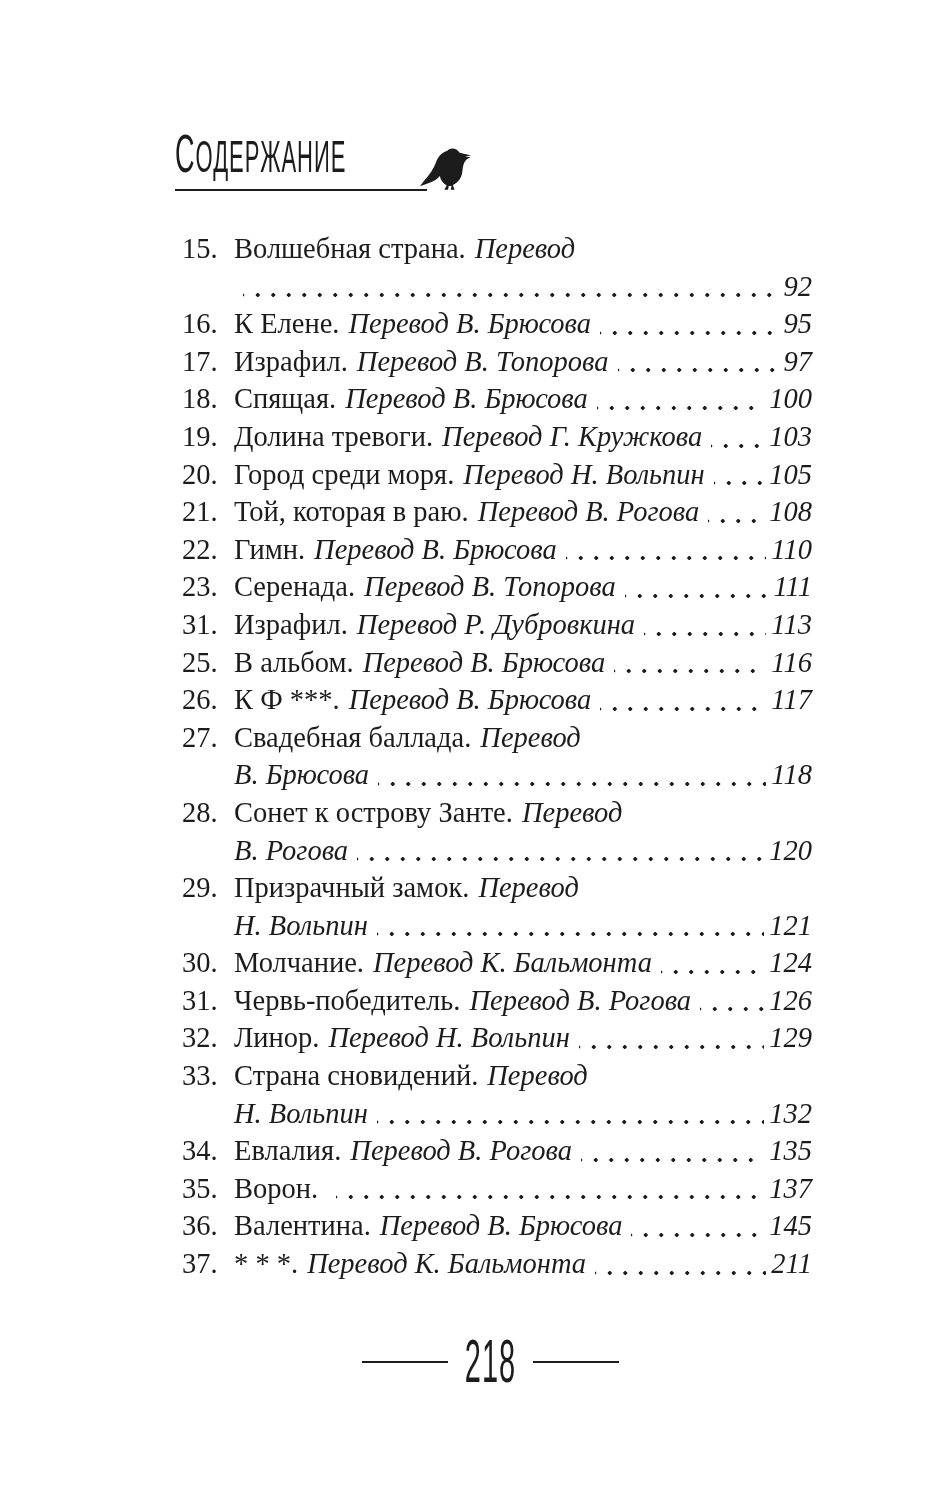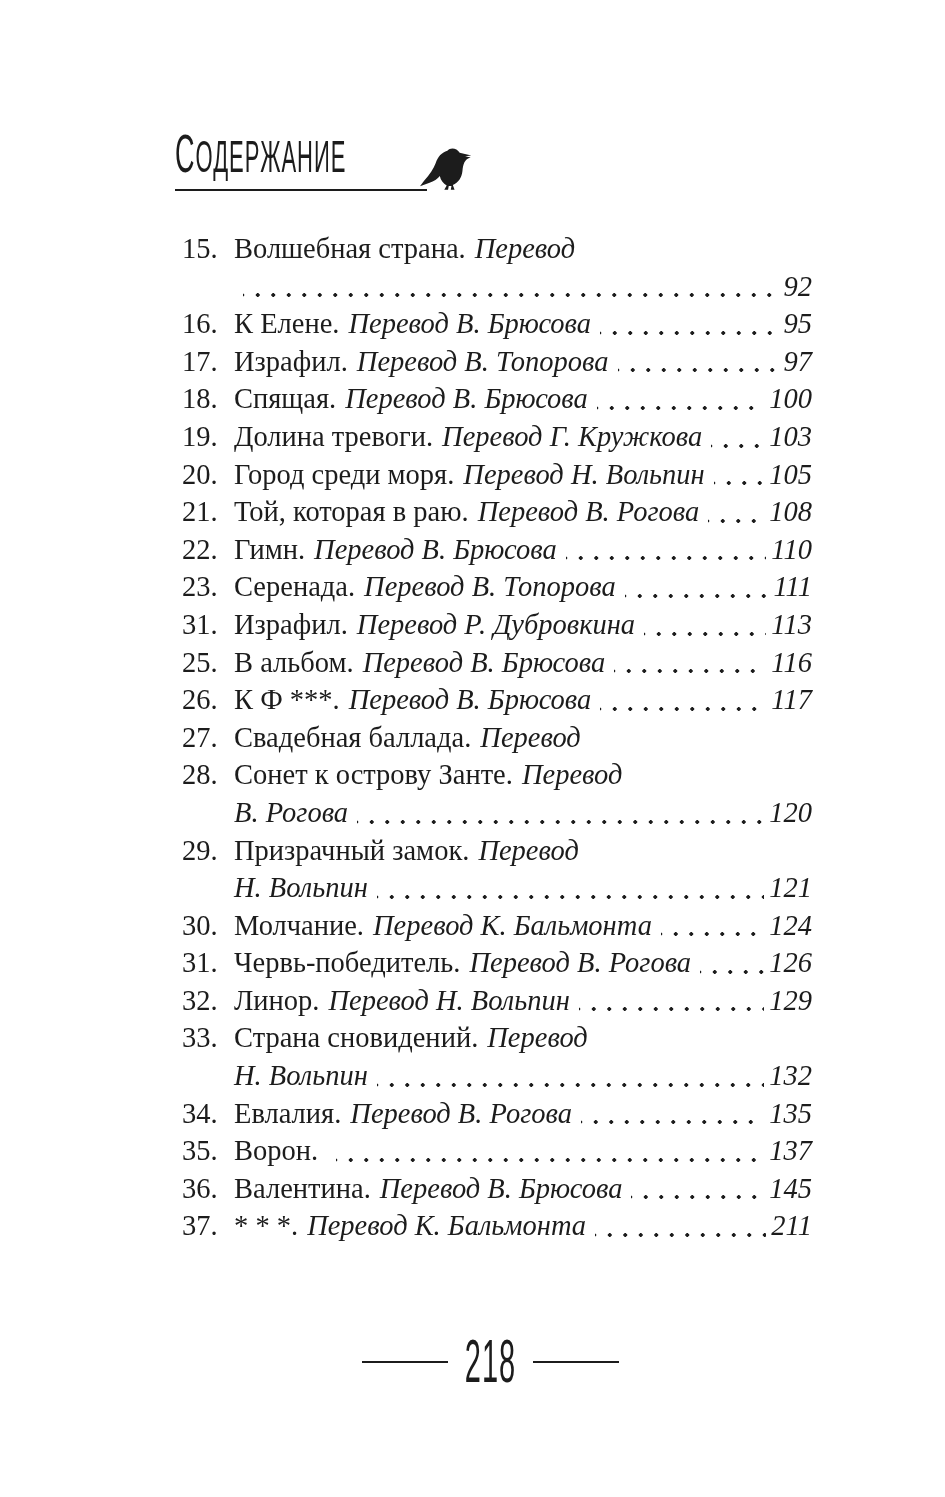--- a/index.html
+++ b/index.html
@@ -173,20 +173,26 @@
         <span class="t-trans">Перевод В. Брюсова</span>
         <span class="leader"></span>
         <span class="pageno">117</span>
       </div>
       <div class="row">
         <span class="num">27.</span>
         <span class="t-title">Свадебная баллада.</span>
         <span class="t-trans">Перевод</span>
       </div>
       <div class="row">
+        <span class="num"></span>
+        <span class="t-trans">В. Брюсова</span>
+        <span class="leader"></span>
+        <span class="pageno">118</span>
+      </div>
+      <div class="row">
         <span class="num">28.</span>
         <span class="t-title">Сонет к острову Занте.</span>
         <span class="t-trans">Перевод</span>
       </div>
       <div class="row">
         <span class="num"></span>
         <span class="t-trans">В. Рогова</span>
         <span class="leader"></span>
         <span class="pageno">120</span>
       </div>

